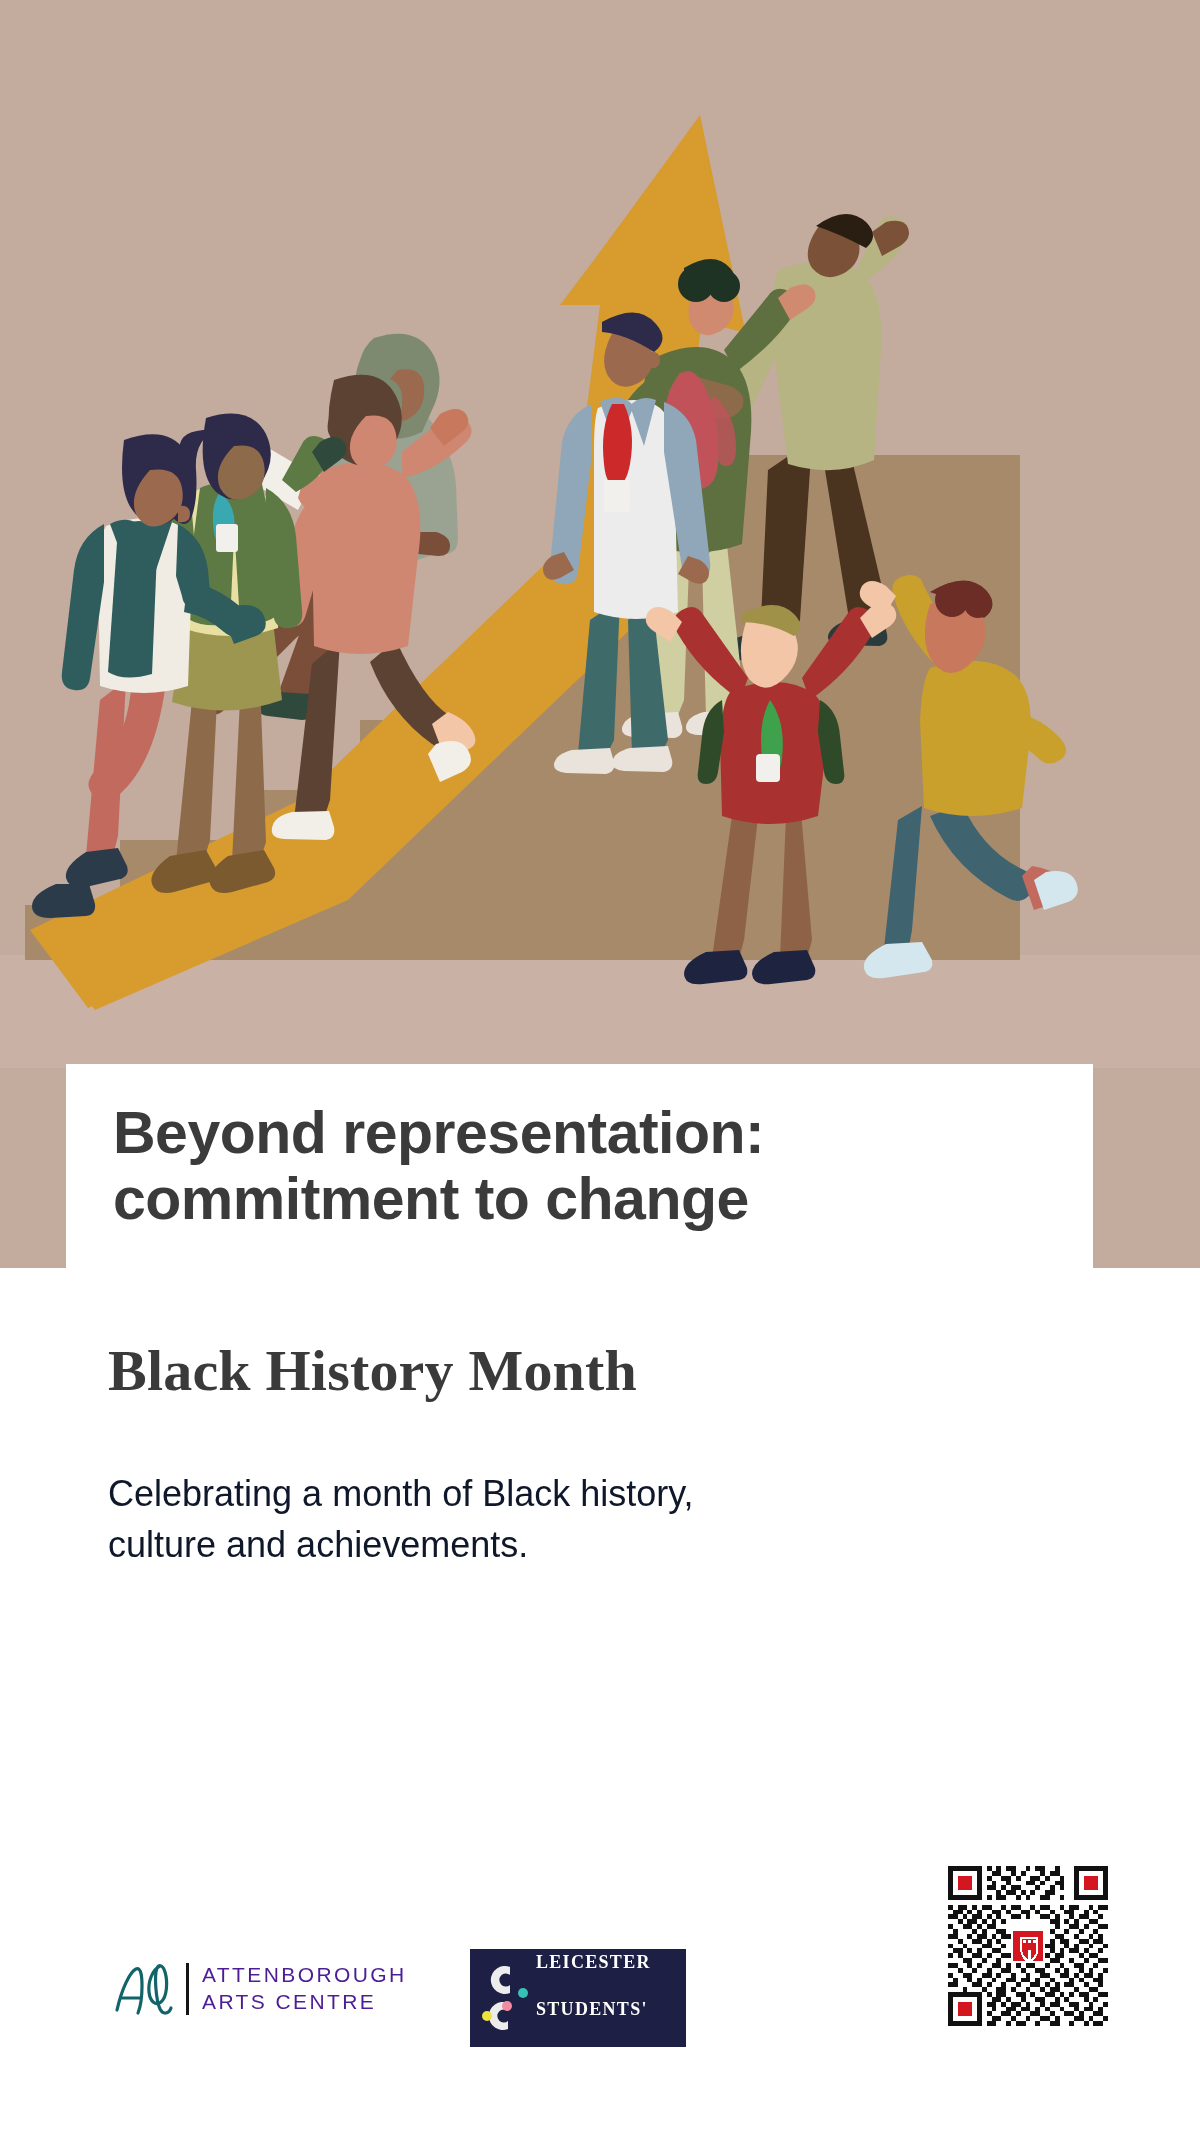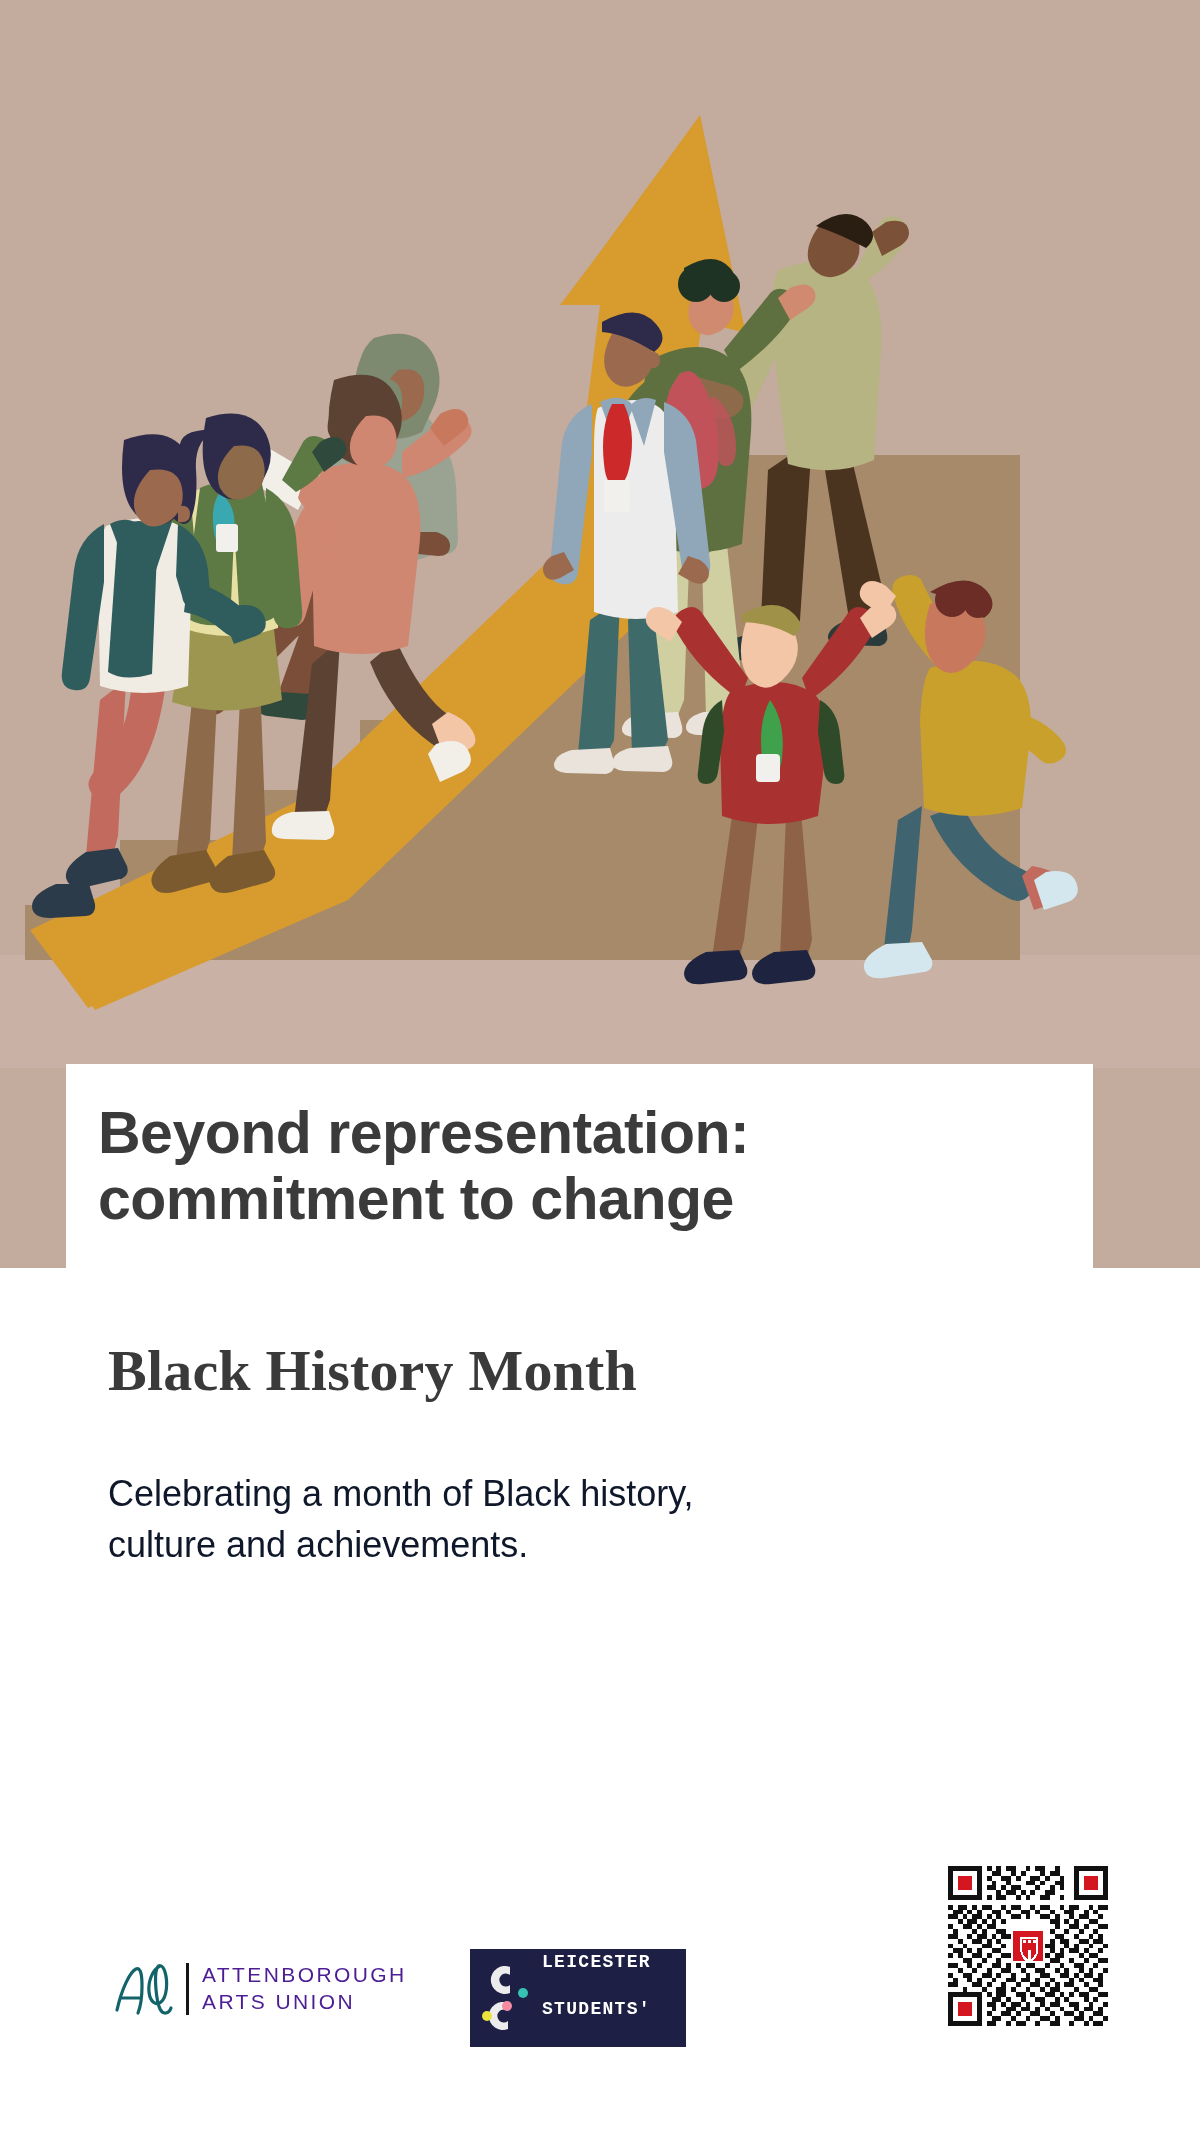--- a/index.html
+++ b/index.html
@@ -19,21 +19,21 @@
   }
   .illustration svg{display:block;width:1200px;height:1268px;}
 
   
   .title-band{
     position:absolute;left:66px;top:1064px;width:1027px;height:205px;
     background:#ffffff;
     display:flex;align-items:center;
   }
   .title-text{
-    margin:0;padding:0 0 0 32px;
+    margin:0;padding:0 0 0 47px;
     font-family:"Liberation Sans", sans-serif;
     font-weight:700;
     font-size:59px;
     line-height:1.11;
     letter-spacing:-0.5px;
     color:#3b3b3b;
     white-space:pre-line;
   }
 
   
@@ -76,22 +76,21 @@
     font-size:21px;font-weight:400;letter-spacing:2.4px;color:#4c1d95;line-height:1.27;
   }
 
   .logo-su{
     position:absolute;left:470px;top:681px;
     width:216px;height:98px;background:#1d1f44;
     display:flex;align-items:center;box-sizing:border-box;padding-left:10px;
   }
   .su-mark{width:56px;height:74px;flex:0 0 auto;}
   .su-words{
-    margin-left:6px;
-    font-family:Liberation Mono, monospace;
+    font-family:Liberation Serif, serif;
     font-weight:700;font-size:18px;letter-spacing:1.3px;color:#ffffff;
     line-height:1.32;white-space:pre-line;
   }
 
   .qr{
     position:absolute;left:948px;top:1866px;width:160px;height:160px;
   }
   .qr svg{display:block;}
 </style>
 </head>
@@ -309,21 +308,21 @@
           <g fill="none" stroke="#12646a" stroke-width="3.2" stroke-linecap="round" stroke-linejoin="round">
             <path d="M5 50 C10 28 18 12 24 9 C29 7 30 16 30 26 C30 36 28 48 26 53"></path>
             <path d="M10 38 L28 38"></path>
             <path d="M48 6 C40 10 36 22 37 32 C38 42 44 46 49 42 C55 37 56 22 53 12 C51 5 47 4 45 8 C42 16 44 40 48 49 C51 55 57 54 59 48"></path>
           </g>
         </svg>
       </span>
       <span class="aac-rule"></span>
       <span class="aac-words">
         <span>ATTENBOROUGH</span>
-        <span>ARTS UNION</span>
+        <span>ARTS CENTRE</span>
       </span>
     </div>
 
     <div class="logo-su">
       <span class="su-mark">
         <svg viewBox="0 0 56 74" xmlns="http://www.w3.org/2000/svg" aria-hidden="true">
           <path d="M30 6 A14 14 0 1 0 30 32 L30 24 A6.5 6.5 0 1 1 30 14 Z" fill="#ececec"></path>
           <path d="M14 42 A14 14 0 1 0 14 68 L14 60 A6.5 6.5 0 1 1 14 50 Z" fill="#ececec" transform="translate(14,0)"></path>
           <circle cx="43" cy="32" r="5" fill="#35c2b4"></circle>
           <circle cx="27" cy="45" r="5" fill="#f58ba2"></circle>

